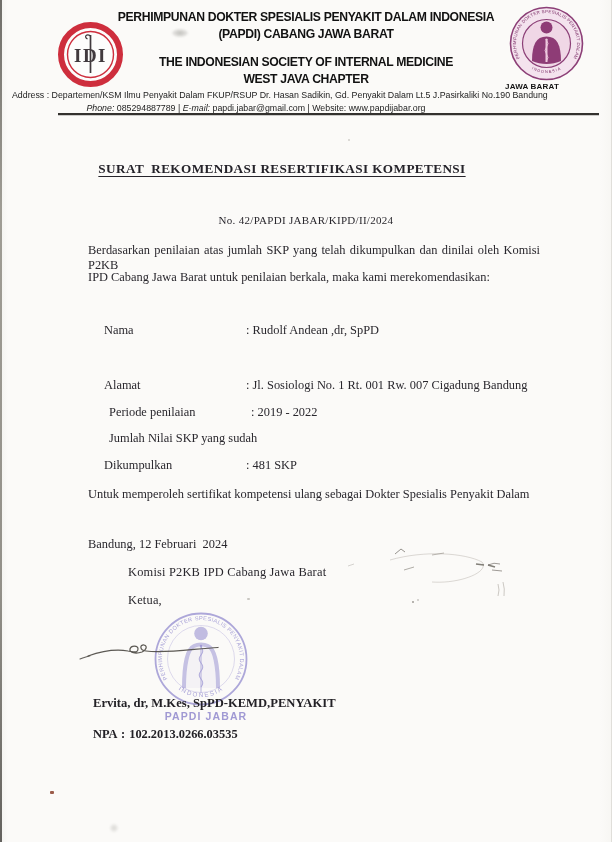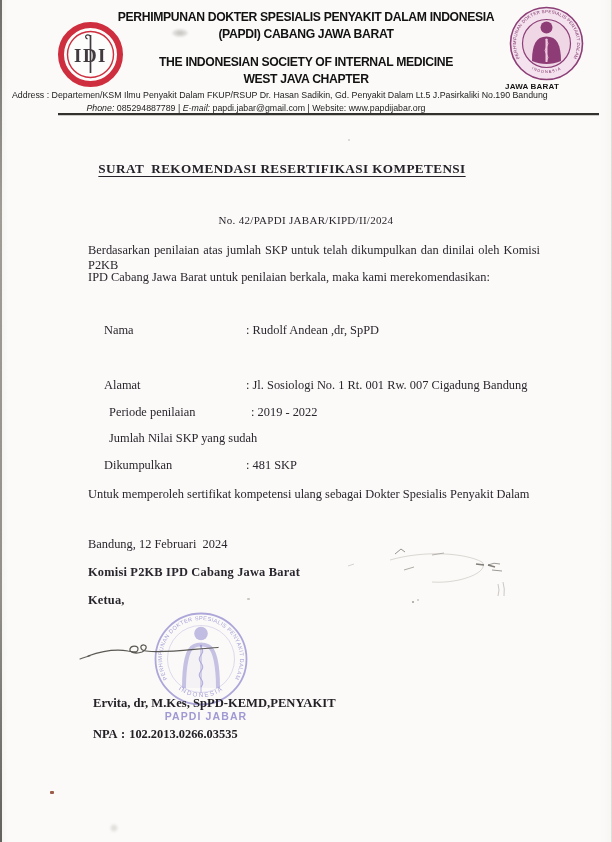--- a/index.html
+++ b/index.html
@@ -19,21 +19,21 @@
   .jawabarat{left:505px;top:82px;width:86px;text-align:left;font-family:"Liberation Sans",sans-serif;font-weight:bold;font-size:8px;letter-spacing:.2px;color:#141414;}
   
   .title{left:0;top:161px;width:564px;text-align:center;font-weight:bold;font-size:13.2px;letter-spacing:.4px;white-space:pre;color:#25232a;}
   .title span{text-decoration:underline;text-decoration-thickness:1.3px;text-underline-offset:3px;}
   .number{left:0;top:190px;width:612px;text-align:center;font-size:11px;letter-spacing:.3px;color:#29272d;margin-top:24px;}
   .body-line{font-size:12.4px;color:#29272d;}
   .just{text-align:justify;text-align-last:justify;}
   .row{left:104px;display:flex;font-size:12.4px;color:#29272d;}
   .row .lbl{width:142px;flex:none;}
   .row.indent .lbl{padding-left:5px;}
-  .bold{font-weight:bold;letter-spacing:.2px;}
+  .bold{font-weight:normal;letter-spacing:.2px;margin-left:40px;}
   .pre{white-space:pre;}
   
   .stamp-caption{left:160px;top:710px;width:92px;text-align:center;font-family:"Liberation Sans",sans-serif;font-weight:bold;font-size:10.5px;letter-spacing:1.1px;color:rgba(143,135,205,.85);}
   .sig-name{left:93px;top:696px;font-weight:bold;font-size:12.6px;color:#232126;}
   .sig-npa{left:93px;top:727px;font-weight:bold;font-size:12.4px;word-spacing:1px;color:#232126;}
   
   .smudge{border-radius:50%;filter:blur(1px);}
 </style>
 </head>
 <body>
@@ -76,21 +76,21 @@
   <div class="abs hline" style="top:72px">WEST JAVA CHAPTER</div>
   <div class="abs addr" style="top:90px">Address : Departemen/KSM Ilmu Penyakit Dalam FKUP/RSUP Dr. Hasan Sadikin, Gd. Penyakit Dalam Lt.5 J.Pasirkaliki No.190 Bandung</div>
   <div class="abs addr" style="top:102.5px"><span style="font-style:italic">Phone:</span><span> 085294887789 | </span><span style="font-style:italic">E-mail:</span><span> papdi.jabar@gmail.com | Website: www.papdijabar.org</span></div>
   <div class="abs rule"></div>
 
   <div class="abs smudge" style="left:172px;top:29px;width:16px;height:8px;background:radial-gradient(#8e8d88,rgba(142,141,136,0));opacity:.55"></div>
 
   <div class="abs title"><span>SURAT  REKOMENDASI RESERTIFIKASI KOMPETENSI</span></div>
   <div class="abs number">No. 42/PAPDI JABAR/KIPD/II/2024</div>
 
-  <div class="abs body-line just" style="left:88px;top:243px;width:452px">Berdasarkan penilaian atas jumlah SKP untuk telah dikumpulkan dan dinilai oleh Komisi P2KB</div>
+  <div class="abs body-line just" style="left:88px;top:243px;width:452px">Berdasarkan penilaian atas jumlah SKP yang telah dikumpulkan dan dinilai oleh Komisi P2KB</div>
   <div class="abs body-line" style="left:88px;top:270px">IPD Cabang Jawa Barat untuk penilaian berkala, maka kami merekomendasikan:</div>
 
   <div class="abs row" style="top:323px">
     <span class="lbl">Nama</span>
     <span>: Rudolf Andean ,dr, SpPD</span>
   </div>
   <div class="abs row" style="top:378px">
     <span class="lbl">Alamat</span>
     <span>: Jl. Sosiologi No. 1 Rt. 001 Rw. 007 Cigadung Bandung</span>
   </div>

